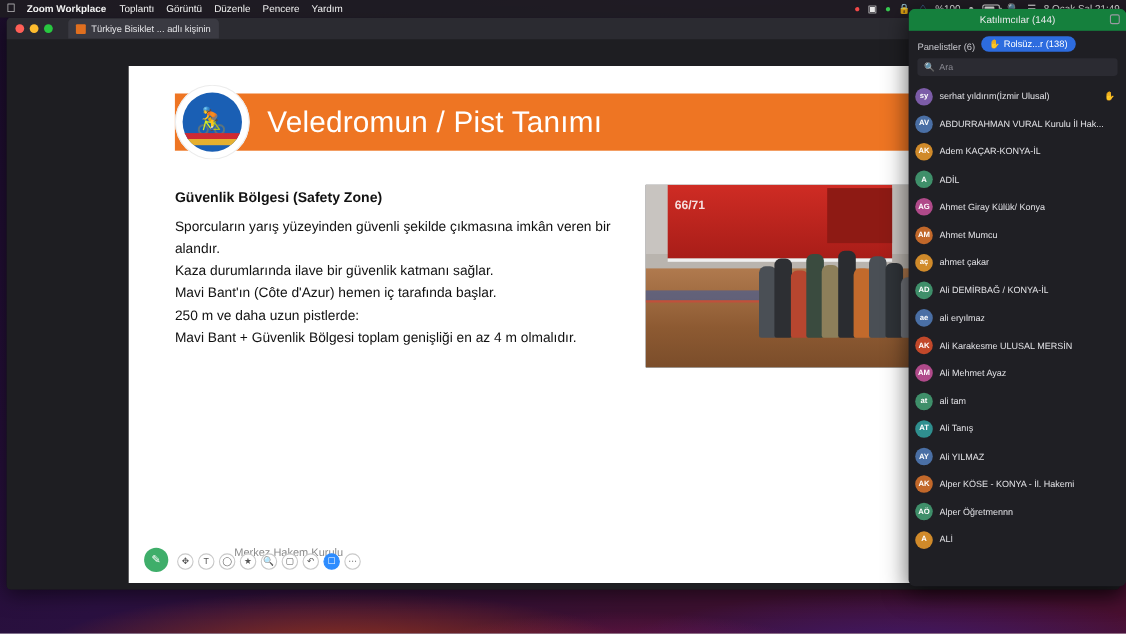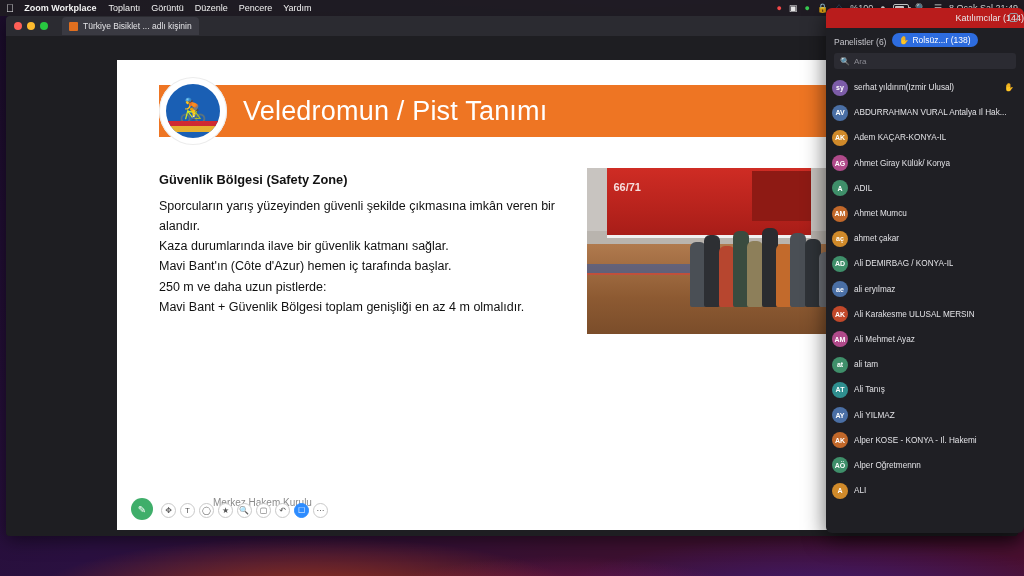--- a/index.html
+++ b/index.html
@@ -175,22 +175,22 @@
 
   
   .participants {
     position: absolute; right: 0px; top: 8px; width: 198px; height: 525px;
     background: #1f1f24; border-radius: 6px;
     box-shadow: 0 6px 22px rgba(0,0,0,.6);
     overflow: hidden; z-index: 60;
     display: flex; flex-direction: column;
   }
   .pt-title {
-    height: 20px; background: #b91c1c; color: #e9e9ec;
-    display:flex; align-items:center; justify-content:flex-end;
+    height: 20px; background: #15803d; color: #e9e9ec;
+    display:flex; align-items:center; justify-content:center;
     font-size: 9px; position: relative;
   }
   .pt-title .expand {
     position:absolute; right: 6px; top: 5px; width: 9px; height: 9px;
     border: 1px solid #9a9aa2; border-radius: 2px;
   }
   .pt-tabs {
     display:flex; align-items:flex-end; gap: 6px;
     padding: 5px 8px 4px; 
   }
@@ -354,35 +354,35 @@
   </div>
 
   <div class="pt-list">
     <div class="pt-row">
       <span class="pt-av" style="background:#7c5ca8">sy</span>
       <span class="pt-name">serhat yıldırım(İzmir Ulusal)</span>
       <span class="pt-hand">✋</span>
     </div>
     <div class="pt-row">
       <span class="pt-av" style="background:#4a6fa5">AV</span>
-      <span class="pt-name">ABDURRAHMAN VURAL Antalya İl Hak...</span>
+      <span class="pt-name">ABDURRAHMAN VURAL Kurulu İl Hak...</span>
     </div>
     <div class="pt-row">
       <span class="pt-av" style="background:#d08a2a">AK</span>
       <span class="pt-name">Adem KAÇAR-KONYA-İL</span>
     </div>
     <div class="pt-row">
+      <span class="pt-av" style="background:#3f8f6a">A</span>
+      <span class="pt-name">ADİL</span>
+    </div>
+    <div class="pt-row">
       <span class="pt-av" style="background:#b04a8a">AG</span>
       <span class="pt-name">Ahmet  Giray Külük/ Konya</span>
     </div>
     <div class="pt-row">
-      <span class="pt-av" style="background:#3f8f6a">A</span>
-      <span class="pt-name">ADİL</span>
-    </div>
-    <div class="pt-row">
       <span class="pt-av" style="background:#c2682a">AM</span>
       <span class="pt-name">Ahmet Mumcu</span>
     </div>
     <div class="pt-row">
       <span class="pt-av" style="background:#d08a2a">aç</span>
       <span class="pt-name">ahmet çakar</span>
     </div>
     <div class="pt-row">
       <span class="pt-av" style="background:#3f8f6a">AD</span>
       <span class="pt-name">Ali DEMİRBAĞ / KONYA-İL</span>

